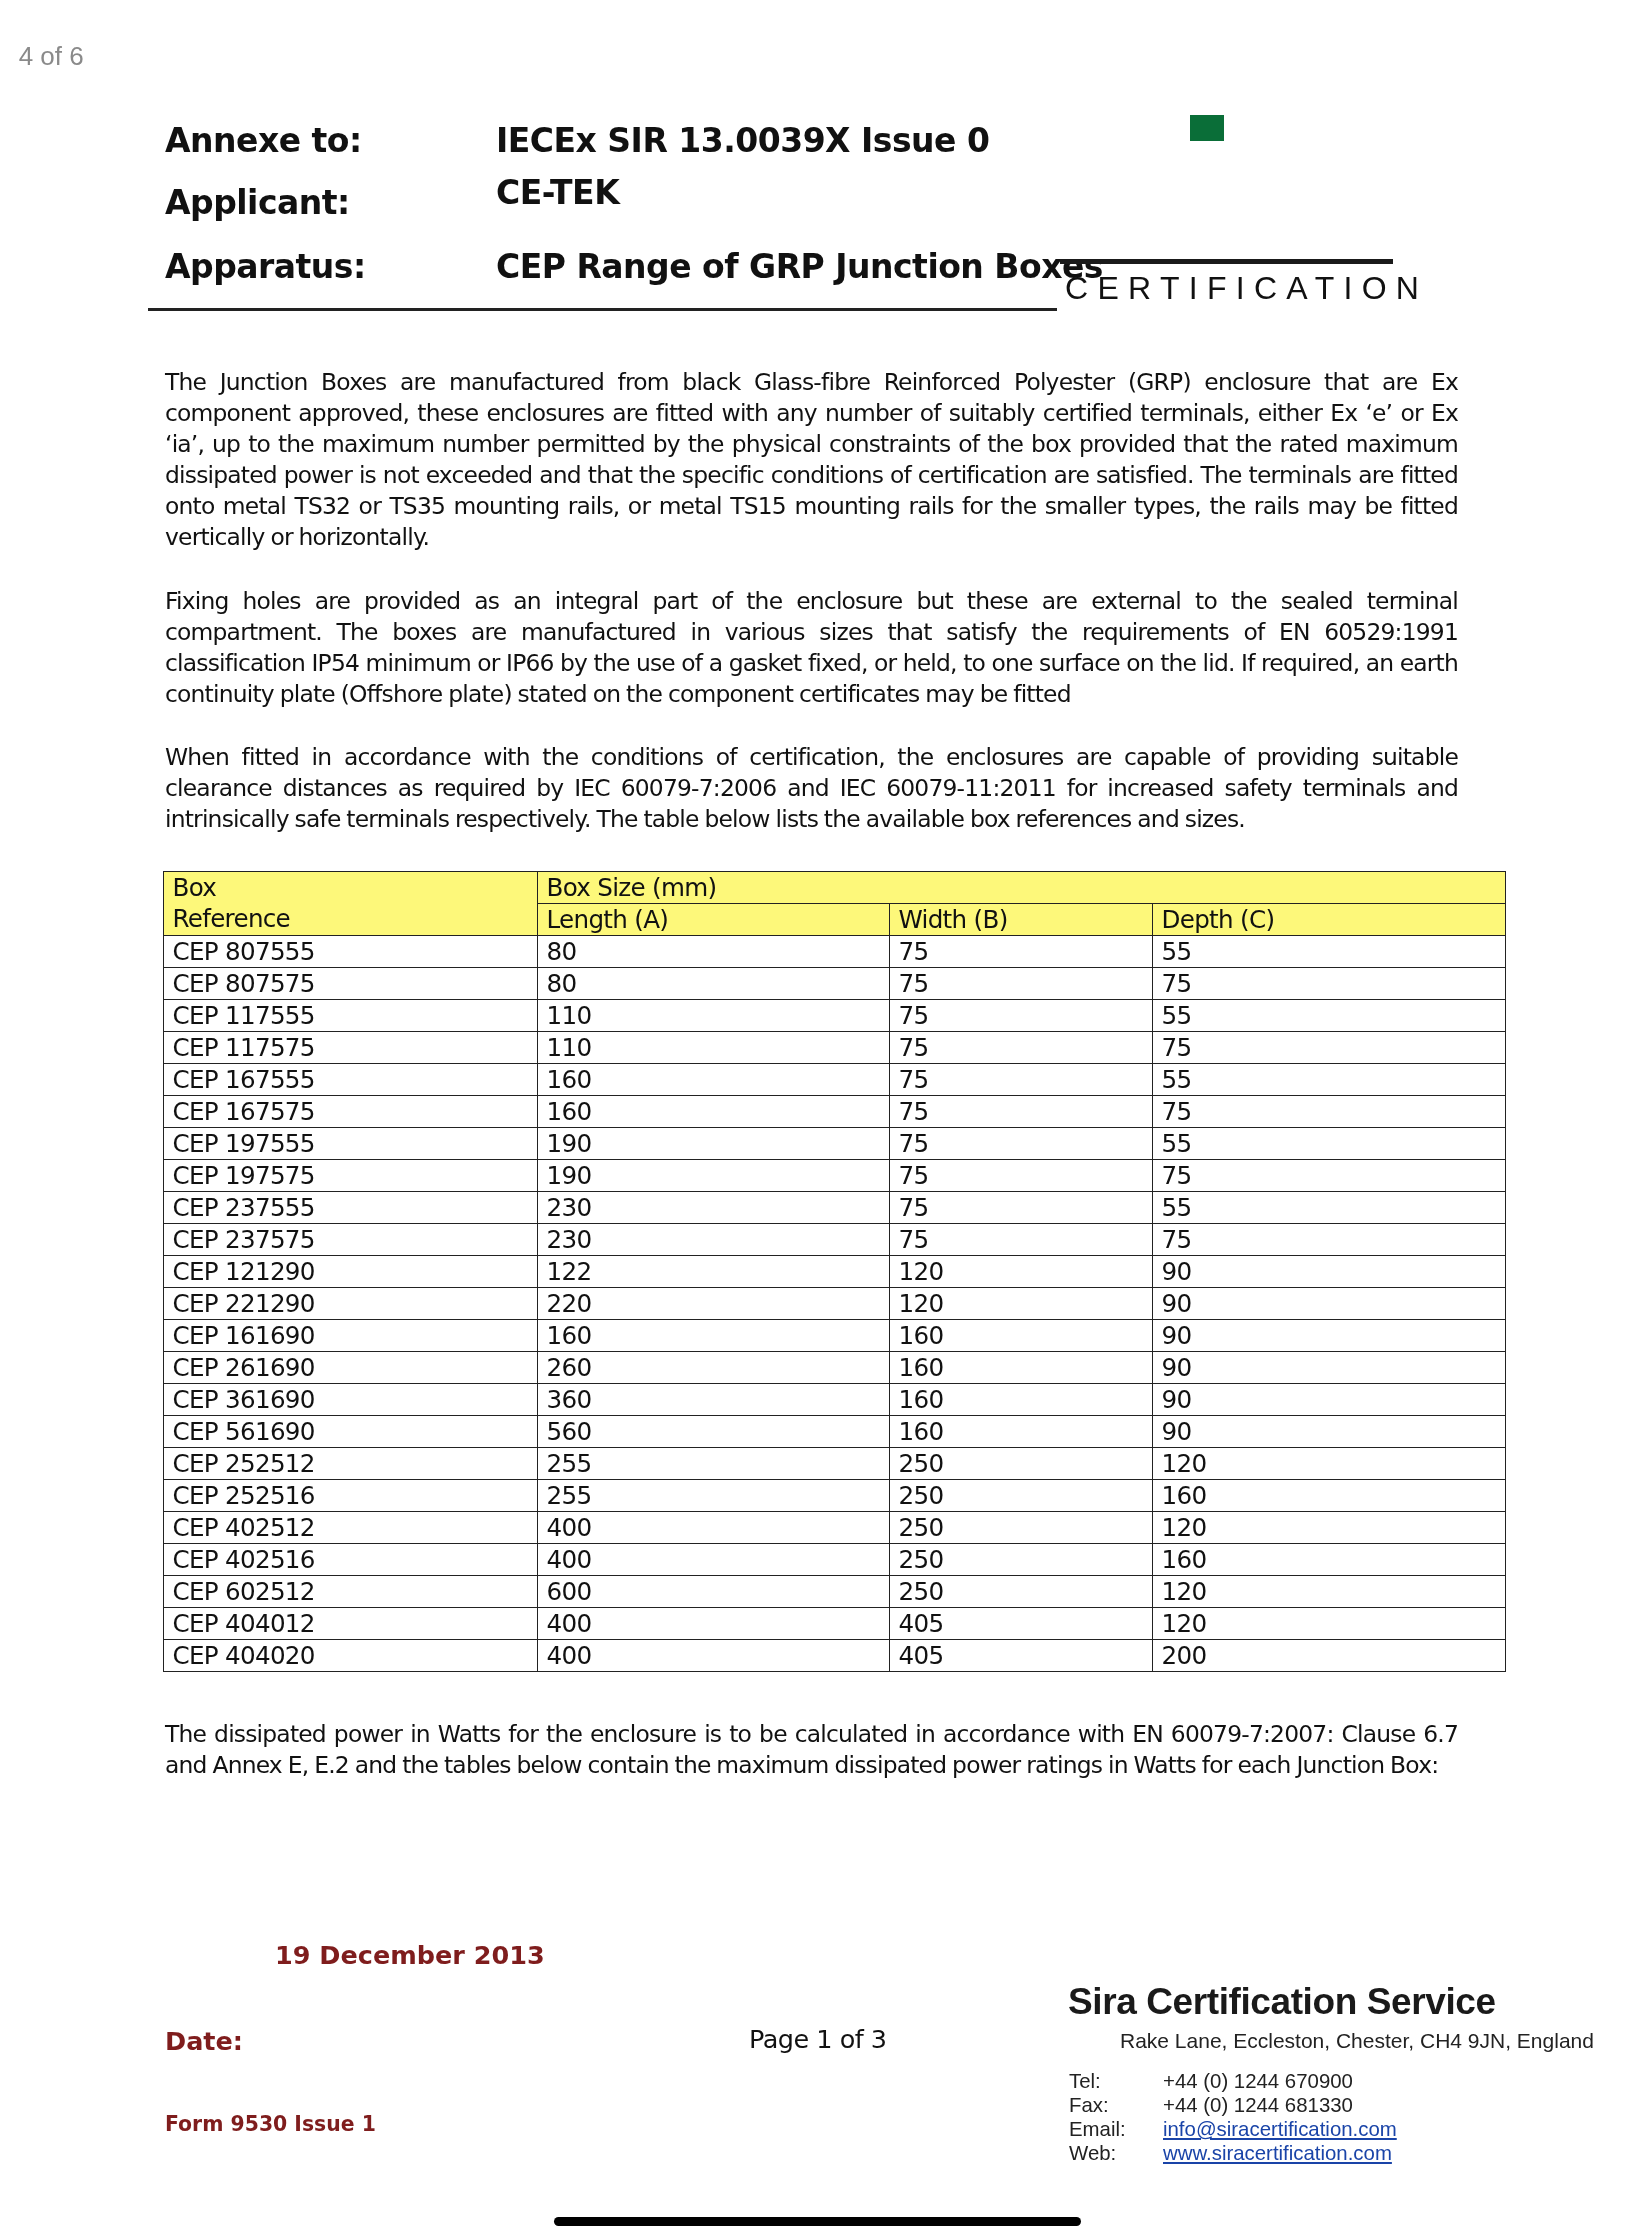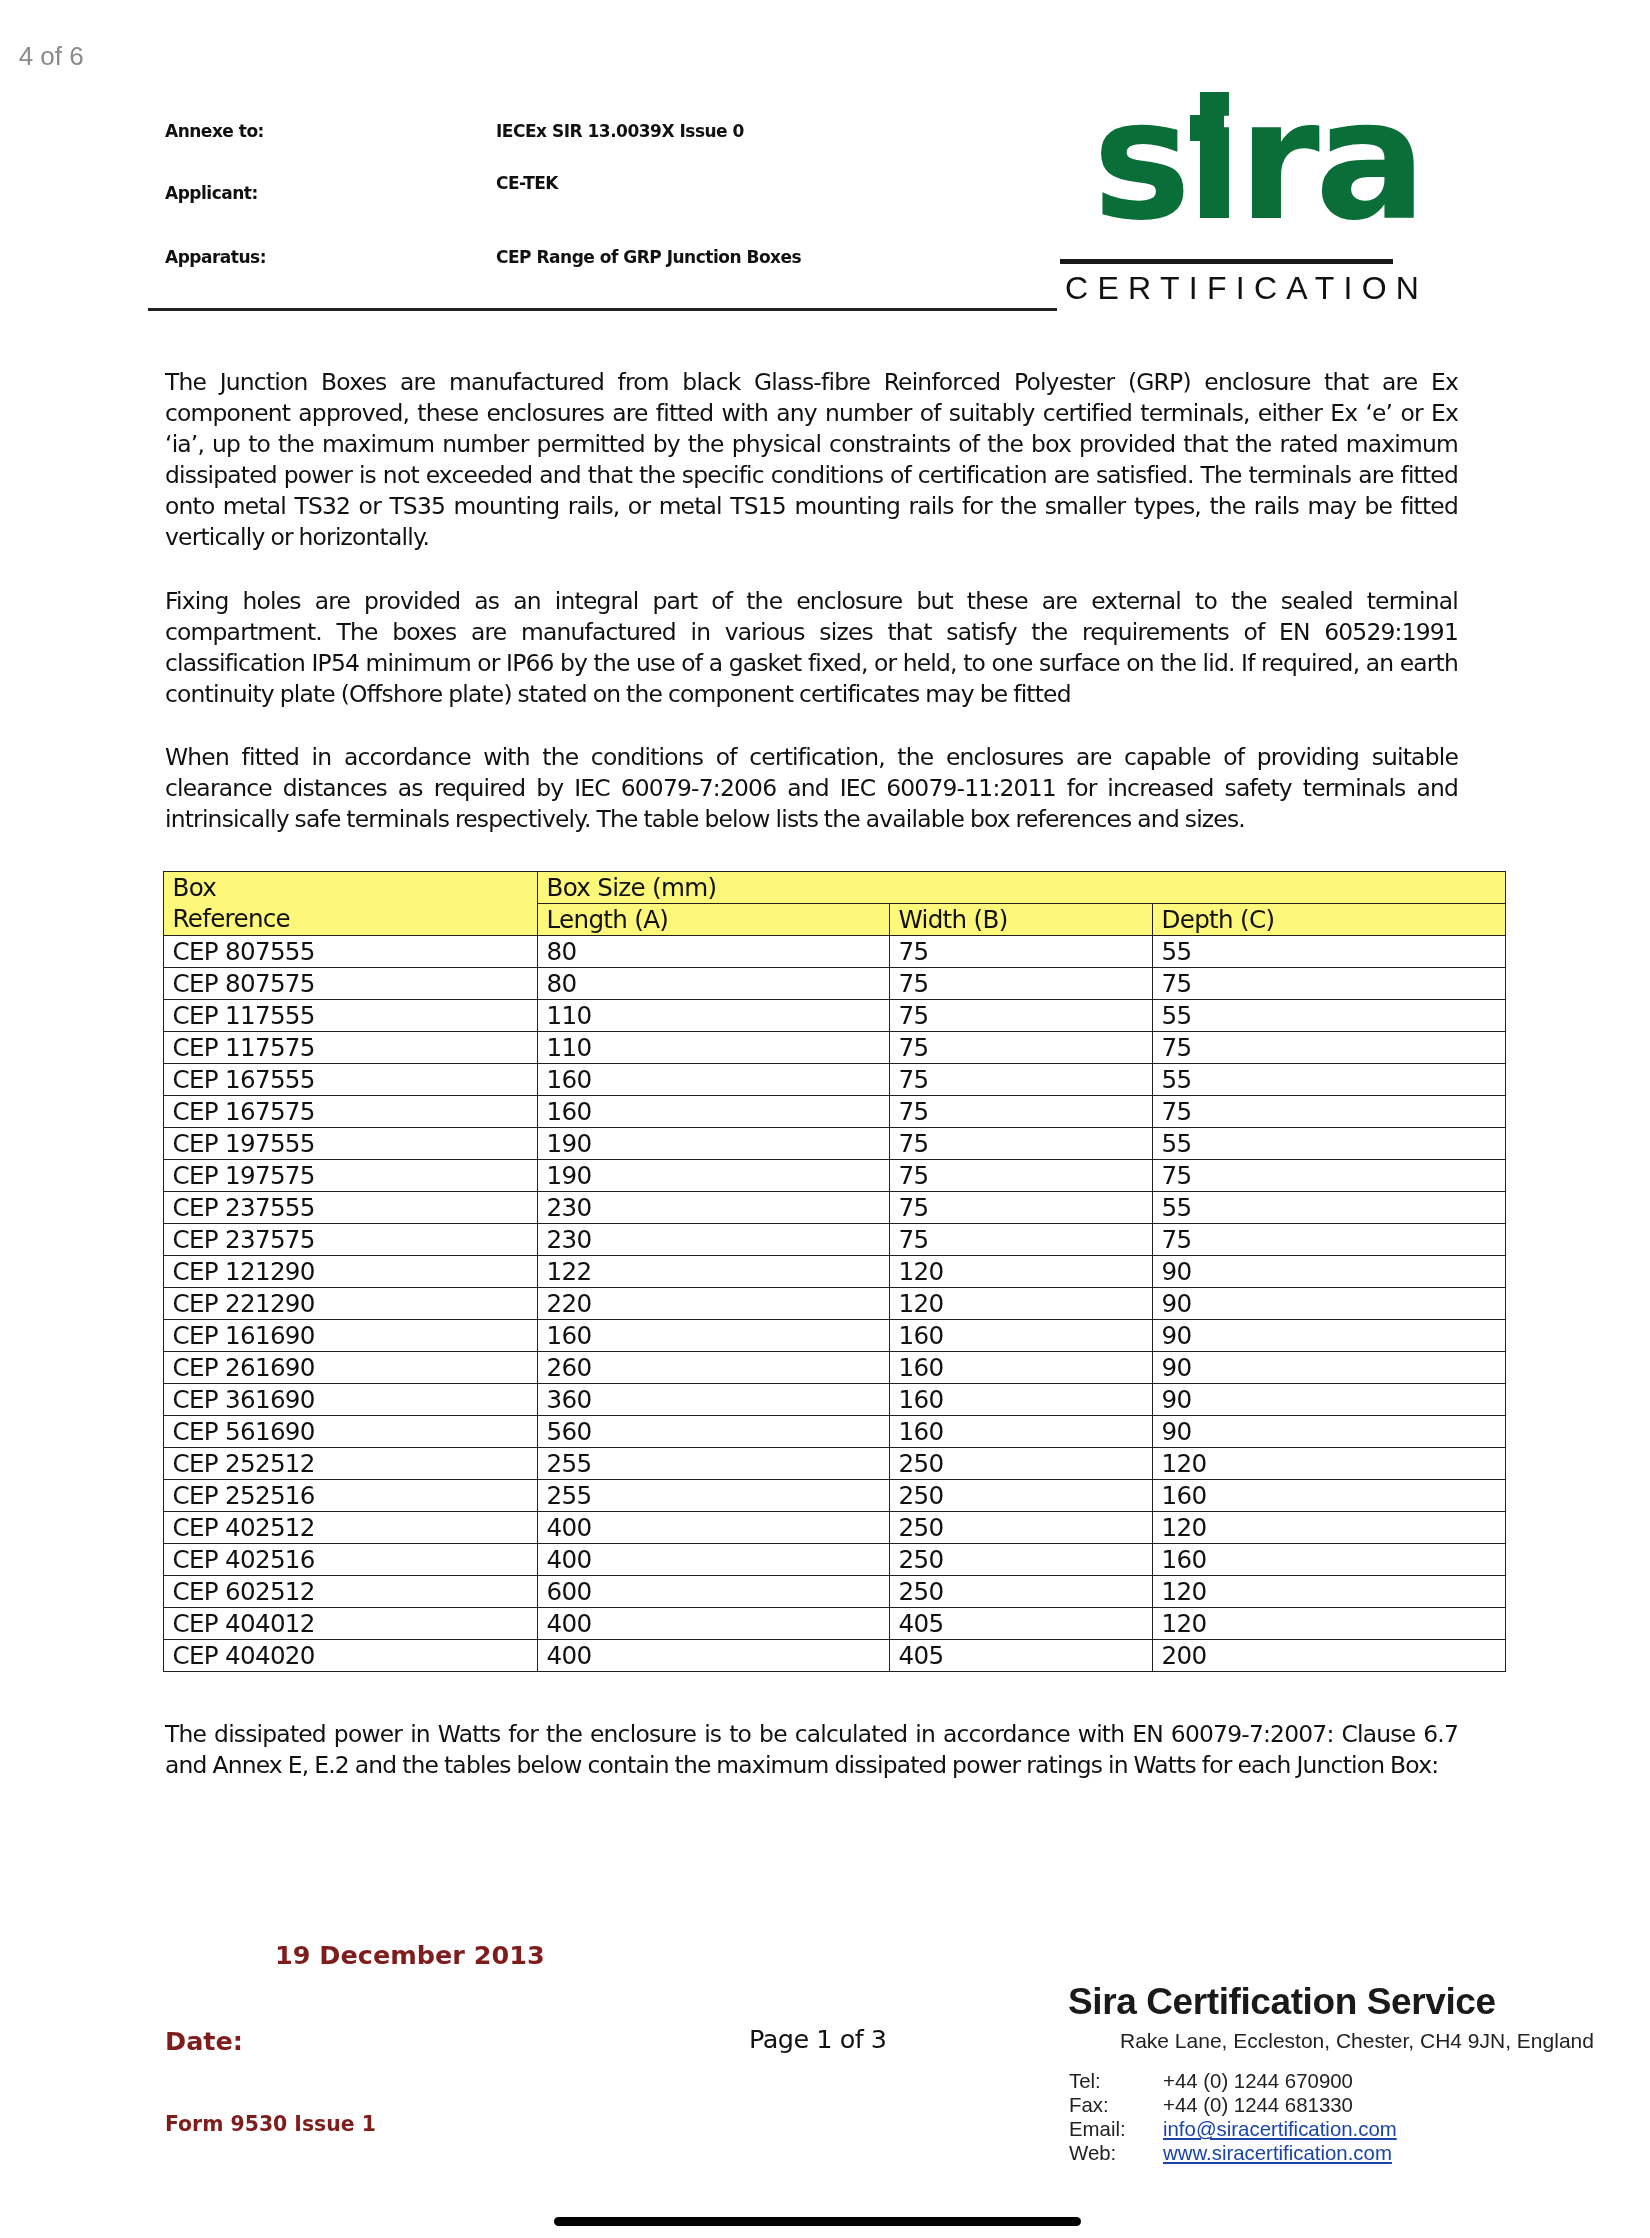--- a/index.html
+++ b/index.html
@@ -6,21 +6,21 @@
   body {
     width: 1650px; height: 2239px; position: relative; overflow: hidden;
     font-family: "DejaVu Sans", sans-serif; color: #111;
   }
   .page-counter {
     position: absolute; left: 18.7px; top: 41px;
     font-family: Liberation Sans, sans-serif; font-size: 26px; color: #8a8a8a;
   }
   .hdr-label, .hdr-value {
     position: absolute; font-family: "DejaVu Sans", sans-serif;
-    font-weight: bold; font-size: 17px; color: #111; white-space: nowrap;
+    font-weight: bold; font-size: 33px; color: #111; white-space: nowrap;
     letter-spacing: -0.5px;
   }
   .hdr-label { left: 165px; }
   .hdr-value { left: 496px; }
   .hdr-rule {
     position: absolute; left: 148px; top: 308px; width: 909px; height: 2.5px; background: #222;
   }
   .logo { position: absolute; left: 1053px; top: 110px; width: 408px; height: 204px; }
   .logo-text {
     position: absolute; left: 0; top: -32px; width: 408px; text-align: center;
@@ -71,21 +71,20 @@
   <div class="hdr-label" style="top:121px">Annexe to:</div>
   <div class="hdr-value" style="top:121px">IECEx SIR 13.0039X Issue 0</div>
   <div class="hdr-label" style="top:183px">Applicant:</div>
   <div class="hdr-value" style="top:173px">CE-TEK</div>
   <div class="hdr-label" style="top:247px">Apparatus:</div>
   <div class="hdr-value" style="top:247px">CEP Range of GRP Junction Boxes</div>
   <div class="hdr-rule"></div>
 </div>
 
 <div class="logo">
-  <div class="logo-text">sira</div>
   <div class="logo-dot"></div>
   <div class="logo-rule"></div>
   <div class="logo-cert">CERTIFICATION</div>
 </div>
 
 <div class="para" style="top:367px">The Junction Boxes are manufactured from black Glass-fibre Reinforced Polyester (GRP) enclosure that are Ex component approved, these enclosures are fitted with any number of suitably certified terminals, either Ex ‘e’ or Ex ‘ia’, up to the maximum number permitted by the physical constraints of the box provided that the rated maximum dissipated power is not exceeded and that the specific conditions of certification are satisfied. The terminals are fitted onto metal TS32 or TS35 mounting rails, or metal TS15 mounting rails for the smaller types, the rails may be fitted vertically or horizontally.</div>
 <div class="para" style="top:586px">Fixing holes are provided as an integral part of the enclosure but these are external to the sealed terminal compartment. The boxes are manufactured in various sizes that satisfy the requirements of EN 60529:1991 classification IP54 minimum or IP66 by the use of a gasket fixed, or held, to one surface on the lid.  If required, an earth continuity plate (Offshore plate) stated on the component certificates may be fitted</div>
 <div class="para" style="top:742px">When fitted in accordance with the conditions of certification, the enclosures are capable of providing suitable clearance distances as required by IEC 60079-7:2006 and IEC 60079-11:2011 for increased safety terminals and intrinsically safe terminals respectively.  The table below lists the available box references and sizes.</div>
 
 <table class="boxes">

